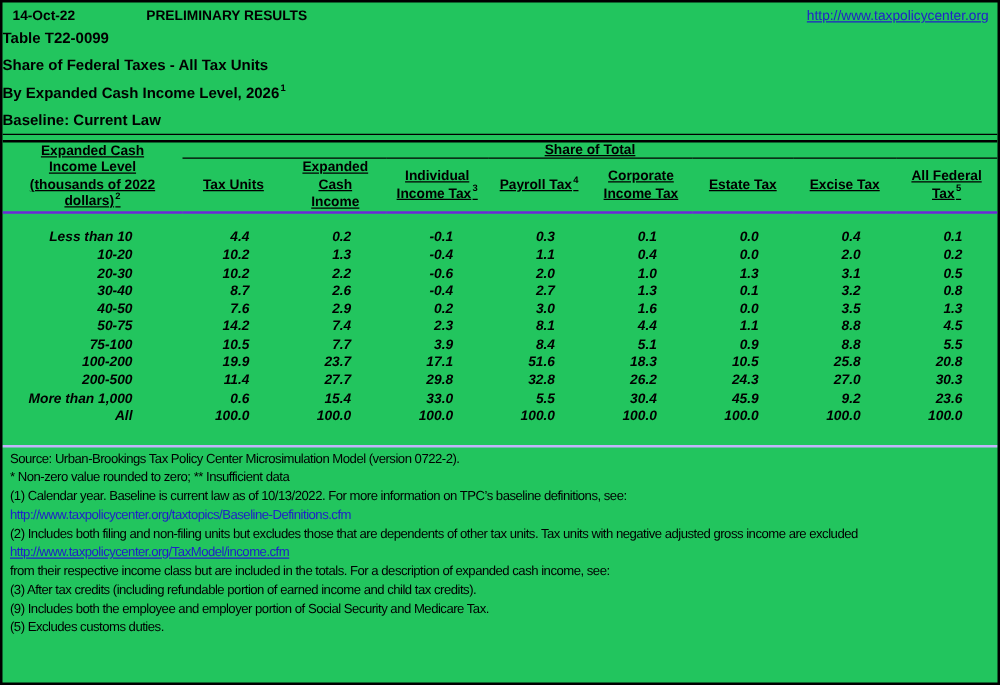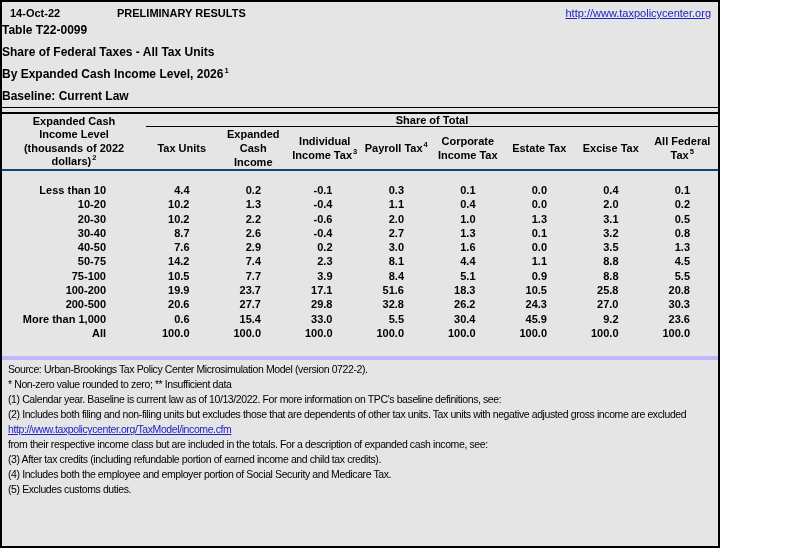--- a/index.html
+++ b/index.html
@@ -3,23 +3,23 @@
 <meta charset="utf-8">
 <style>
   * { margin:0; padding:0; box-sizing:border-box; }
   html,body { background:#fff; }
   body {
     width:800px; height:548px;
     font-family:"Liberation Sans","DejaVu Sans",sans-serif;
     color:#000;
   }
   .page {
-    width:720px; height:548px;
+    width:800px; height:548px;
     border:2px solid #000;
-    background:#e5e5e5;
+    background:#22c55e;
     overflow:hidden;
     position:relative;
     --link-color:#2121c8;
   }
   a { color:var(--link-color); text-decoration:underline; cursor:pointer; }
   a.no-underline { text-decoration:none; }
 
   
   .topbar {
     display:flex; align-items:flex-start;
@@ -35,30 +35,30 @@
   sup { font-size:7.5px; line-height:0; vertical-align:super; margin-left:1px; }
 
   
   .top-rule { border-top:1px solid #000; border-bottom:2px solid #000; height:7px; }
 
   table { width:100%; border-collapse:collapse; table-layout:fixed; }
   col.stub-col { width:144px; }
 
   
   .head-table th { font-size:11px; font-weight:bold; padding:0; }
-  .head-table { border-bottom:2px solid #0c4a6e; }
+  .head-table { border-bottom:2px solid #6d28d9;text-decoration:underline; }
   .stub-head { text-align:center; vertical-align:middle; line-height:13.5px; padding:3px 0 2px; }
   .share-head {
     text-align:center; vertical-align:top;
     padding:3px 0 3px; border-bottom:1px solid #000;
   }
   .col-head { text-align:center; vertical-align:middle; line-height:14px; height:38px; }
 
   
-  .body-wrap { border-bottom:4px solid #c4b5fd; padding:12px 0 16px; }
+  .body-wrap { border-bottom:2px solid #c4b5fd; padding:12px 0 16px;font-style:italic; }
   .body-table th, .body-table td {
     font-size:11px; font-weight:bold; line-height:14.3px; padding:0;
   }
   .body-table th.row-label { text-align:right; padding-right:40px; }
   .body-table td { text-align:right; padding-right:28px; }
 
   
   .footnotes { padding:2px 5px 0 6px; font-size:10.5px; letter-spacing:-0.4px; }
   .fn-line { line-height:15px; white-space:nowrap; overflow:hidden; }
 </style>
@@ -209,21 +209,21 @@
             <td>23.7</td>
             <td>17.1</td>
             <td>51.6</td>
             <td>18.3</td>
             <td>10.5</td>
             <td>25.8</td>
             <td>20.8</td>
           </tr>
           <tr>
             <th class="row-label" scope="row">200-500</th>
-            <td>20.6</td>
+            <td>11.4</td>
             <td>27.7</td>
             <td>29.8</td>
             <td>32.8</td>
             <td>26.2</td>
             <td>24.3</td>
             <td>27.0</td>
             <td>30.3</td>
           </tr>
           <tr>
             <th class="row-label" scope="row">More than 1,000</th>
@@ -248,21 +248,22 @@
             <td>100.0</td>
           </tr>
         </tbody>
     </table>
   </div>
 
   <div class="footnotes">
       <div class="fn-line">Source: Urban-Brookings Tax Policy Center Microsimulation Model (version 0722-2).</div>
       <div class="fn-line">* Non-zero value rounded to zero; ** Insufficient data</div>
       <div class="fn-line">(1) Calendar year. Baseline is current law as of 10/13/2022. For more information on TPC’s baseline definitions, see:</div>
+      <div class="fn-line"><a href="#" class="no-underline">http://www.taxpolicycenter.org/taxtopics/Baseline-Definitions.cfm</a></div>
       <div class="fn-line">(2) Includes both filing and non-filing units but excludes those that are dependents of other tax units. Tax units with negative adjusted gross income are excluded</div>
       <div class="fn-line"><a href="#">http://www.taxpolicycenter.org/TaxModel/income.cfm</a></div>
       <div class="fn-line">from their respective income class but are included in the totals. For a description of expanded cash income, see:</div>
       <div class="fn-line">(3) After tax credits (including refundable portion of earned income and child tax credits).</div>
-      <div class="fn-line">(4) Includes both the employee and employer portion of Social Security and Medicare Tax.</div>
+      <div class="fn-line">(9) Includes both the employee and employer portion of Social Security and Medicare Tax.</div>
       <div class="fn-line">(5) Excludes customs duties.</div>
     </div>
 
 </div>
 
 </body></html>

